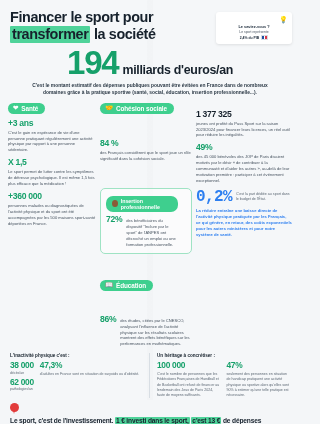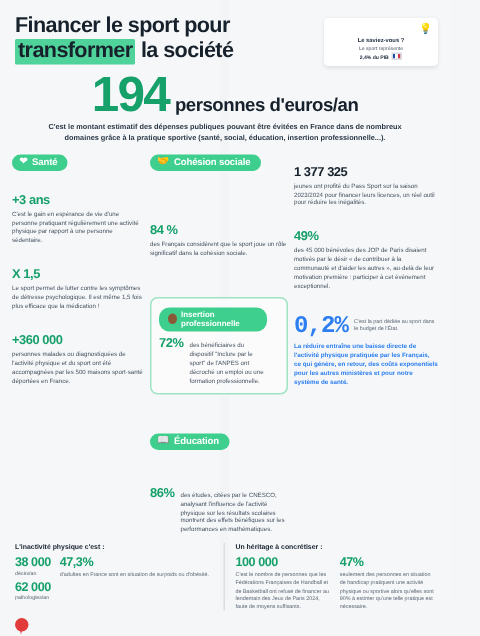--- a/index.html
+++ b/index.html
@@ -97,21 +97,21 @@
     color: #ffffff;
     font-size: 6.4px;
     font-weight: 800;
     padding: 2px 7px 2px 5px;
     border-radius: 9px;
     align-self: flex-start;
     letter-spacing: -0.1px;
   }
   .pill-ico { font-size: 6.5px; line-height: 1; }
 
-  .stat { margin-top: 11px; }
+  .stat { margin-top: 1px; }
   .stat-num {
     font-size: 8.6px;
     font-weight: 800;
     color: #16a06a;
     letter-spacing: -0.3px;
     line-height: 1.1;
   }
   .stat-num.dark { color: #16212c; }
   .stat-txt {
     font-size: 4.1px;
@@ -212,21 +212,21 @@
       <div class="dyk-text">
         <span>Le sport représente</span><br>
         <span class="dyk-strong">2,4% du PIB</span><span class="flag"></span>
       </div>
     </div>
   </div>
 
   <div class="hero">
     <div class="hero-line">
       <span class="hero-num">194</span>
-      <span class="hero-unit">personnes d'euros/an</span>
+      <span class="hero-unit">milliards d'euros/an</span>
     </div>
     <div class="hero-desc">C'est le montant estimatif des dépenses publiques pouvant être évitées en France dans de nombreux domaines grâce à la pratique sportive (santé, social, éducation, insertion professionnelle...).</div>
   </div>
 
   <div class="cols">
 
     <div class="col col-1">
       <div class="pill">
         <span class="pill-ico">❤</span>
         <span>Santé</span>

